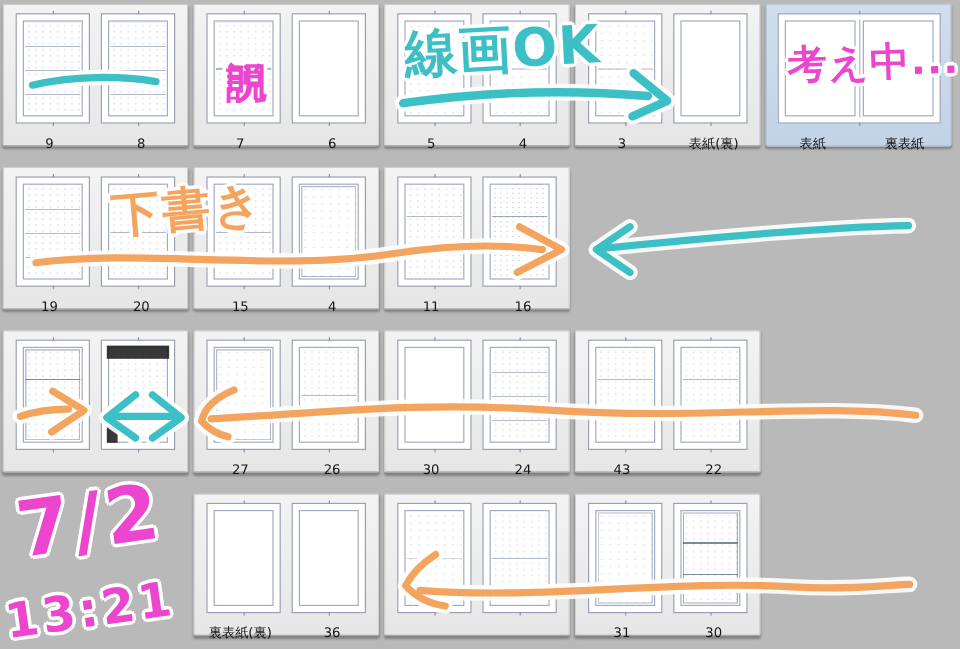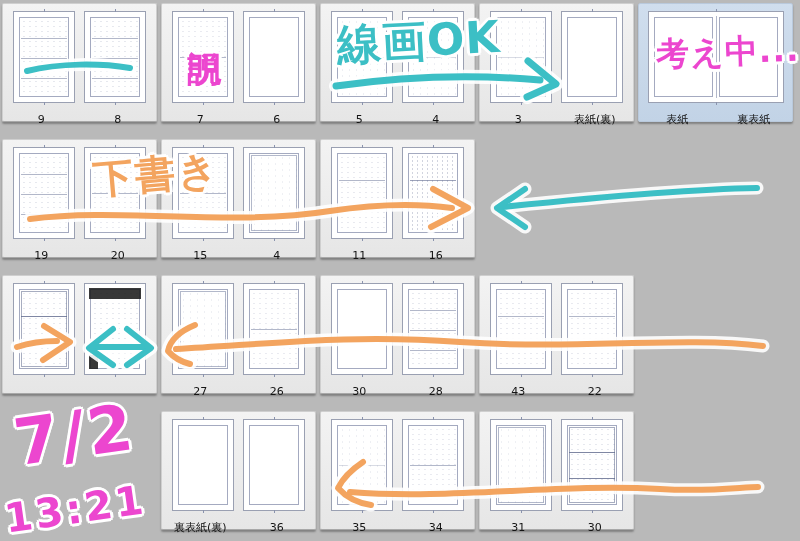--- a/index.html
+++ b/index.html
@@ -218,21 +218,21 @@
               <div class="frame"></div>
               <div class="sketch sk-blank"></div>
             </div>
             <div class="page">
               <div class="frame"></div>
               <div class="sketch sk-rows4"></div>
             </div>
           </div>
           <div class="labels">
             <span>30</span>
-            <span>28</span>
+            <span>24</span>
           </div>
         </div>
         <div class="unit">
           <div class="pages">
             <div class="page">
               <div class="frame"></div>
               <div class="sketch sk-rows3"></div>
             </div>
             <div class="page">
               <div class="frame"></div>
@@ -266,24 +266,20 @@
         <div class="unit">
           <div class="pages">
             <div class="page">
               <div class="frame"></div>
               <div class="sketch sk-light"></div>
             </div>
             <div class="page">
               <div class="frame"></div>
               <div class="sketch sk-rows2"></div>
             </div>
-          </div>
-          <div class="labels">
-            <span>35</span>
-            <span>34</span>
           </div>
         </div>
         <div class="unit">
           <div class="pages">
             <div class="page">
               <div class="frame"></div>
               <div class="sketch sk-single"></div>
             </div>
             <div class="page">
               <div class="frame"></div>

